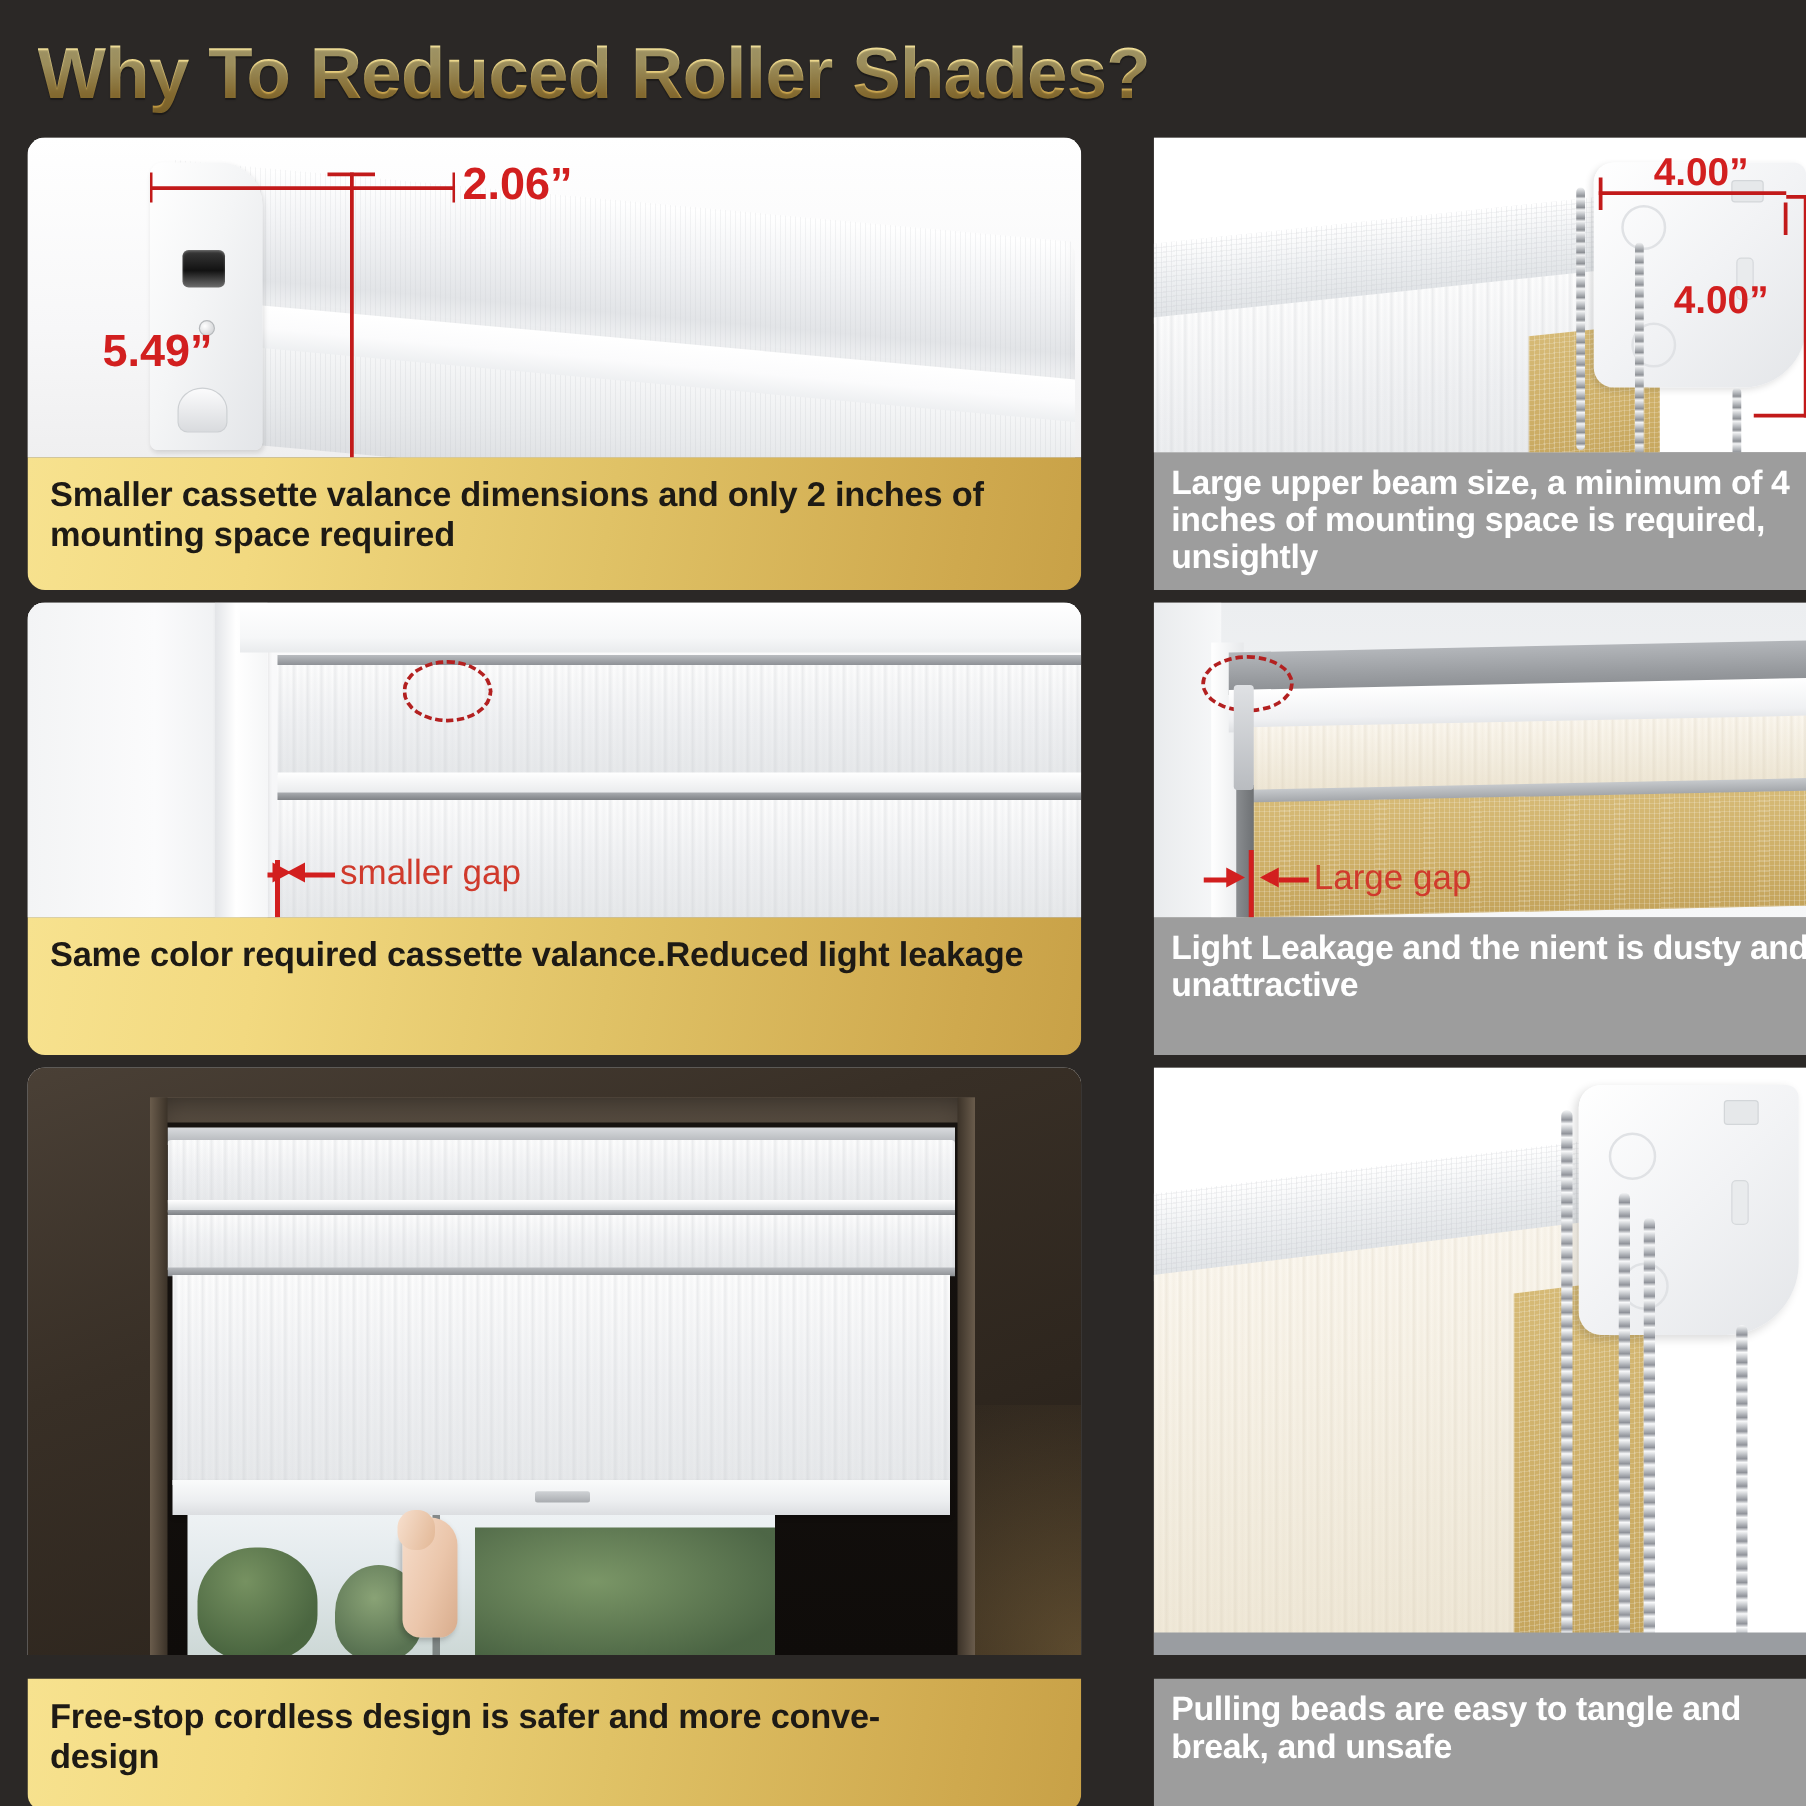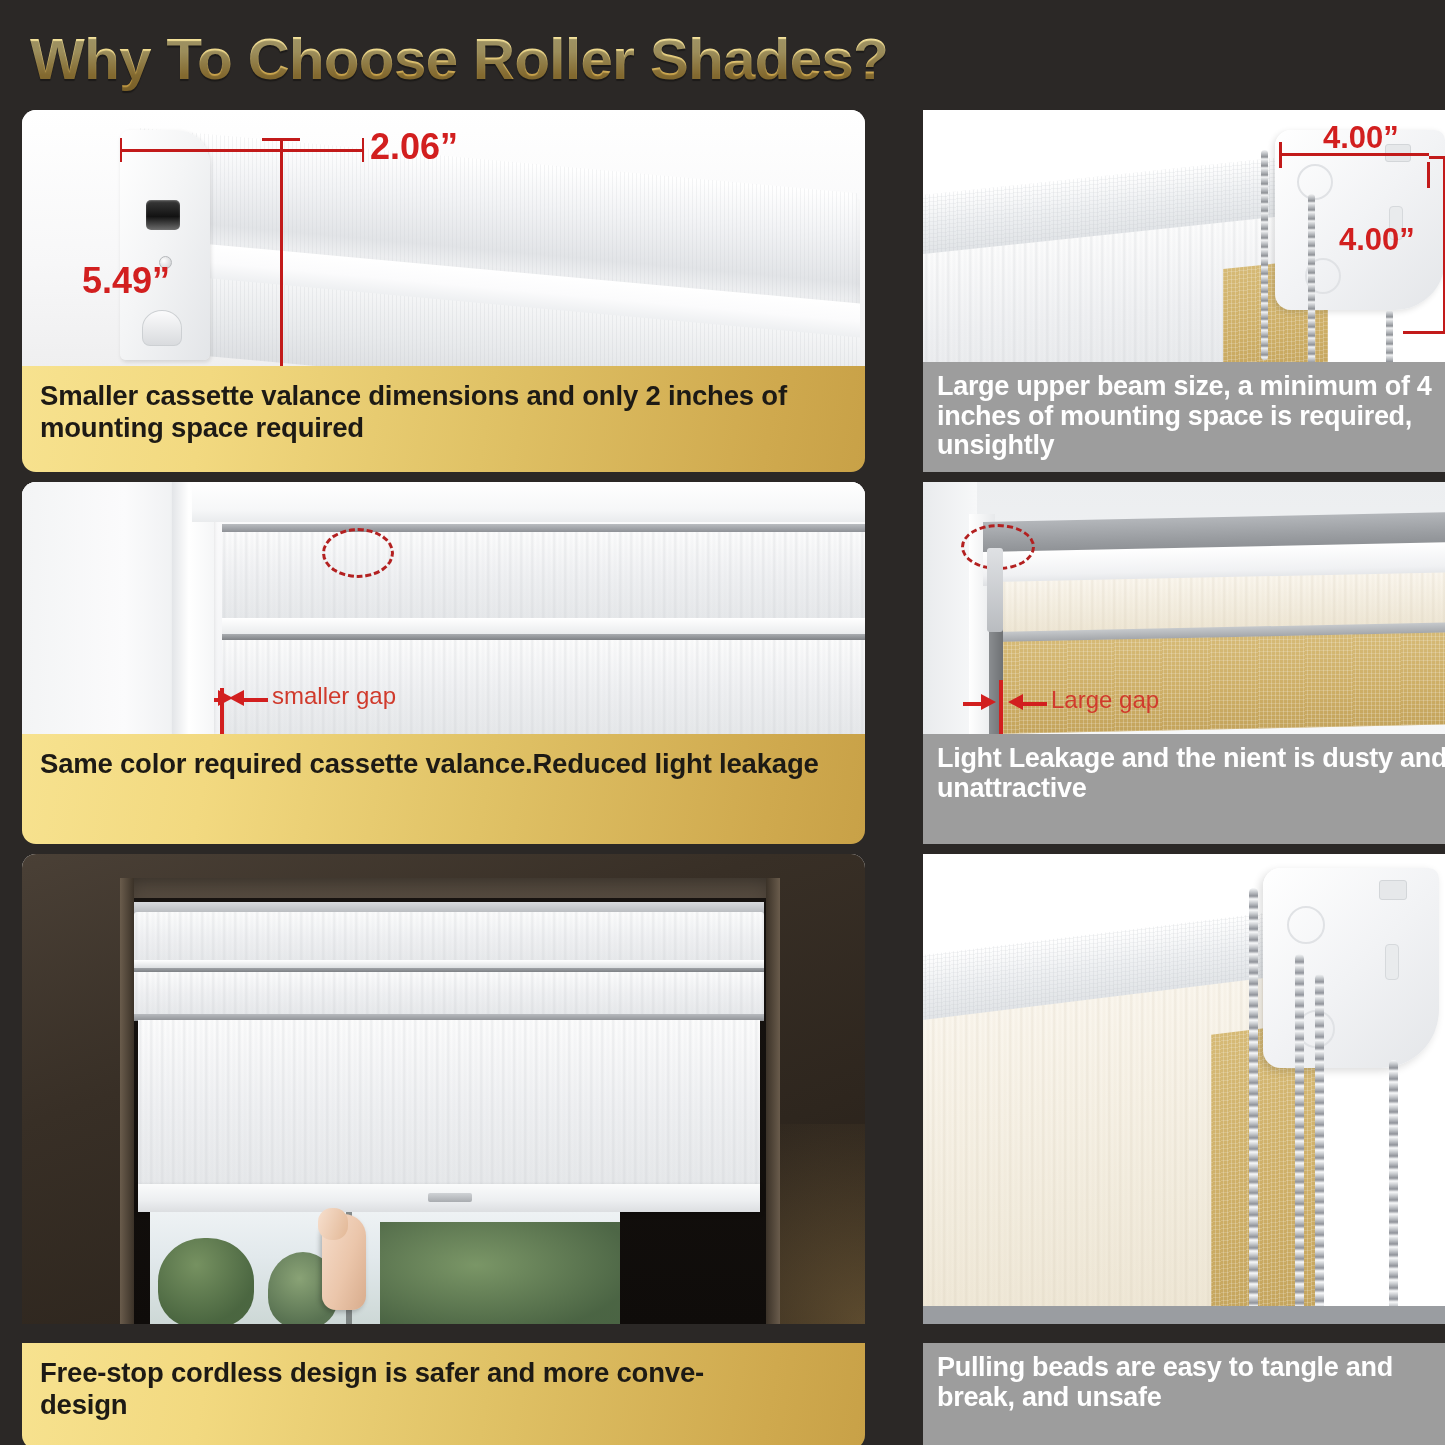--- a/index.html
+++ b/index.html
@@ -147,21 +147,21 @@
     position: absolute;
     color: #d21f1f;
     font-weight: bold;
     font-family: "Liberation Sans", sans-serif;
     white-space: nowrap;
   }
   .dim-line { position: absolute; background: #c21a1a; }
   .gap-label {
     position: absolute;
     color: #d03a2c;
-    font-size: 24px;
+    font-size: 28px;
     white-space: nowrap;
     font-family: "Liberation Sans", sans-serif;
   }
   .dashed-ring {
     position: absolute;
     border: 3px dashed #b32020;
     border-radius: 50%;
   }
 
   .arrow-r, .arrow-l {
@@ -174,21 +174,21 @@
   .arrow-l { border-right: 15px solid #d21f1f; }
   .arrow-stem { position: absolute; height: 4px; background: #d21f1f; }
   .gap-bar { position: absolute; width: 4px; background: #d21f1f; }
 </style>
 </head>
 <body>
 
 <div class="infographic">
 
   <div class="title-bar">
-    <span class="title-text">Why To Choose Roller Shades?</span>
+    <span class="title-text">Why To Reduced Roller Shades?</span>
   </div>
 
   <div class="grid">
 
     <div class="cell col-l row-1">
       <div class="panel good r1">
         <div class="imgwrap">
           <div class="photo" style="background:linear-gradient(180deg,#ffffff 0%,#f7f7f8 60%,#efeff0 100%);">
 
             <div style="position:absolute;left:118px;top:18px;width:720px;height:120px;

